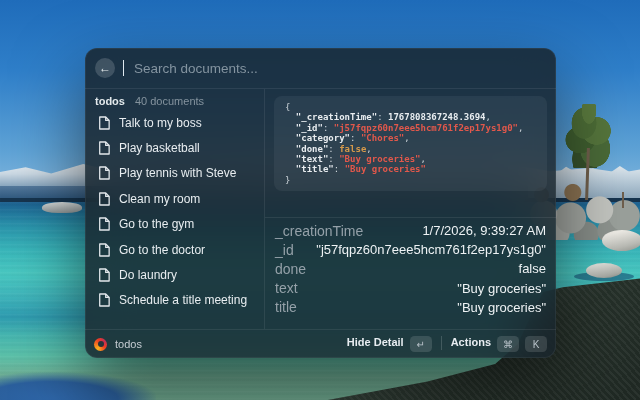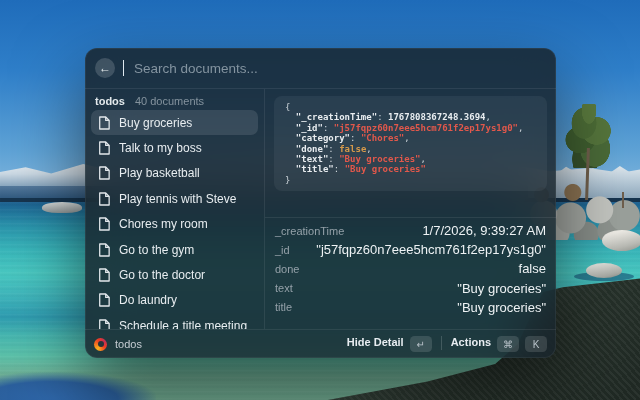--- a/index.html
+++ b/index.html
@@ -97,21 +97,21 @@
   .code-box{margin:7px 9px 0;border-radius:8px;background:rgba(255,255,255,.055);
     padding:6px 11px;font-family:"DejaVu Sans Mono",monospace;font-size:9px;line-height:10.4px;
     white-space:pre;overflow:hidden;}
   .tok-pun{color:var(--c-pun);}
   .tok-key{color:var(--c-key);font-weight:bold;}
   .tok-num{color:var(--c-num);font-weight:bold;}
   .tok-str{color:var(--c-str);font-weight:bold;}
   .tok-bool{color:var(--c-bool);font-weight:bold;}
   .meta-wrap{flex:1;padding:3px 0 0;}
   .meta-row{height:19.2px;display:flex;align-items:center;justify-content:space-between;padding:0 10px;}
-  .meta-label{font-size:11px;color:#95a1a9;}
+  .meta-label{font-size:14px;color:#95a1a9;}
   .meta-value{font-size:13px;color:#eef2f4;}
 
   .footer{flex:0 0 28px;border-top:1px solid rgba(255,255,255,.08);
     display:flex;align-items:center;padding:0 9px;}
   .app-logo{width:13px;height:13px;border-radius:50%;position:relative;
     background:conic-gradient(from 210deg,#f9b01b,#ee3a24 35%,#c22e57 55%,#ee3a24 75%,#f9b01b);}
   .app-logo::after{content:"";position:absolute;inset:3.5px;border-radius:50%;background:#28333a;}
   .footer-app-name{font-size:11px;color:#c6cdd3;margin-left:8px;}
   .footer-right{margin-left:auto;display:flex;}
   .footer-action{font-size:11px;font-weight:bold;color:#e8edf1;}
@@ -154,27 +154,20 @@
     <div class="search-placeholder">Search documents...</div>
   </div>
 
   <div class="body">
     <div class="left-panel">
       <div class="list-header">
         <span class="store-name">todos</span>
         <span class="doc-count">40 documents</span>
       </div>
       <div class="doc-list" id="doc-list">
-          <div class="doc-row selected">
-            <svg class="doc-icon" viewBox="0 0 14 16" fill="none">
-              <path d="M2 1h7l4 4v10H2z" stroke="#e3e8ec" stroke-width="1.5" stroke-linejoin="round"></path>
-              <path d="M9 1v4h4" stroke="#e3e8ec" stroke-width="1.5" stroke-linejoin="round"></path>
-            </svg>
-            <span class="doc-label">Buy groceries</span>
-          </div>
           <div class="doc-row">
             <svg class="doc-icon" viewBox="0 0 14 16" fill="none">
               <path d="M2 1h7l4 4v10H2z" stroke="#e3e8ec" stroke-width="1.5" stroke-linejoin="round"></path>
               <path d="M9 1v4h4" stroke="#e3e8ec" stroke-width="1.5" stroke-linejoin="round"></path>
             </svg>
             <span class="doc-label">Talk to my boss</span>
           </div>
           <div class="doc-row">
             <svg class="doc-icon" viewBox="0 0 14 16" fill="none">
               <path d="M2 1h7l4 4v10H2z" stroke="#e3e8ec" stroke-width="1.5" stroke-linejoin="round"></path>
@@ -187,21 +180,21 @@
               <path d="M2 1h7l4 4v10H2z" stroke="#e3e8ec" stroke-width="1.5" stroke-linejoin="round"></path>
               <path d="M9 1v4h4" stroke="#e3e8ec" stroke-width="1.5" stroke-linejoin="round"></path>
             </svg>
             <span class="doc-label">Play tennis with Steve</span>
           </div>
           <div class="doc-row">
             <svg class="doc-icon" viewBox="0 0 14 16" fill="none">
               <path d="M2 1h7l4 4v10H2z" stroke="#e3e8ec" stroke-width="1.5" stroke-linejoin="round"></path>
               <path d="M9 1v4h4" stroke="#e3e8ec" stroke-width="1.5" stroke-linejoin="round"></path>
             </svg>
-            <span class="doc-label">Chores my room</span>
+            <span class="doc-label">Clean my room</span>
           </div>
           <div class="doc-row">
             <svg class="doc-icon" viewBox="0 0 14 16" fill="none">
               <path d="M2 1h7l4 4v10H2z" stroke="#e3e8ec" stroke-width="1.5" stroke-linejoin="round"></path>
               <path d="M9 1v4h4" stroke="#e3e8ec" stroke-width="1.5" stroke-linejoin="round"></path>
             </svg>
             <span class="doc-label">Go to the gym</span>
           </div>
           <div class="doc-row">
             <svg class="doc-icon" viewBox="0 0 14 16" fill="none">

